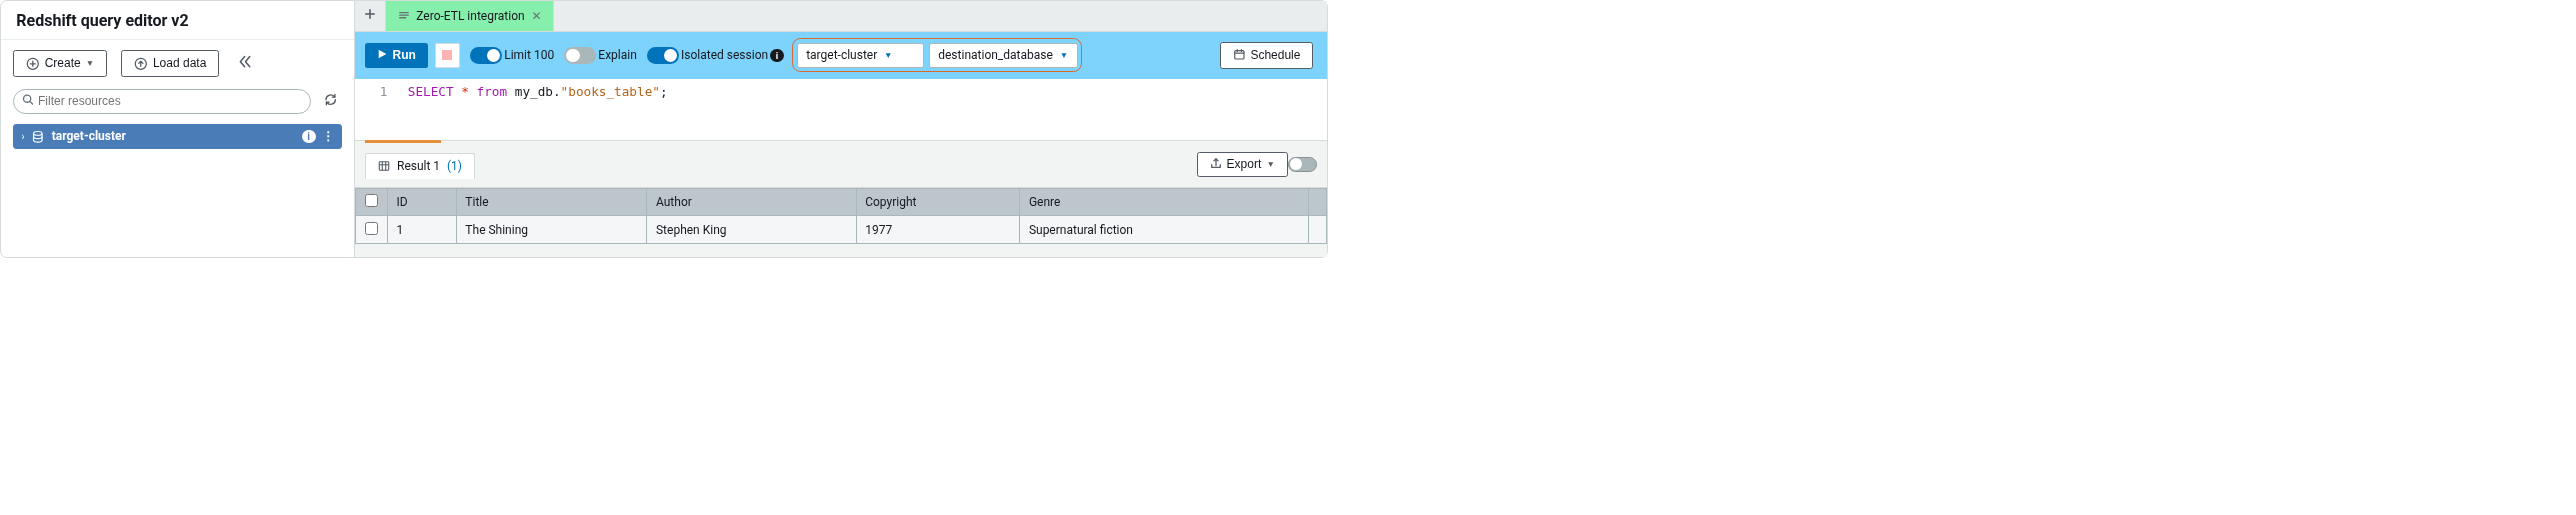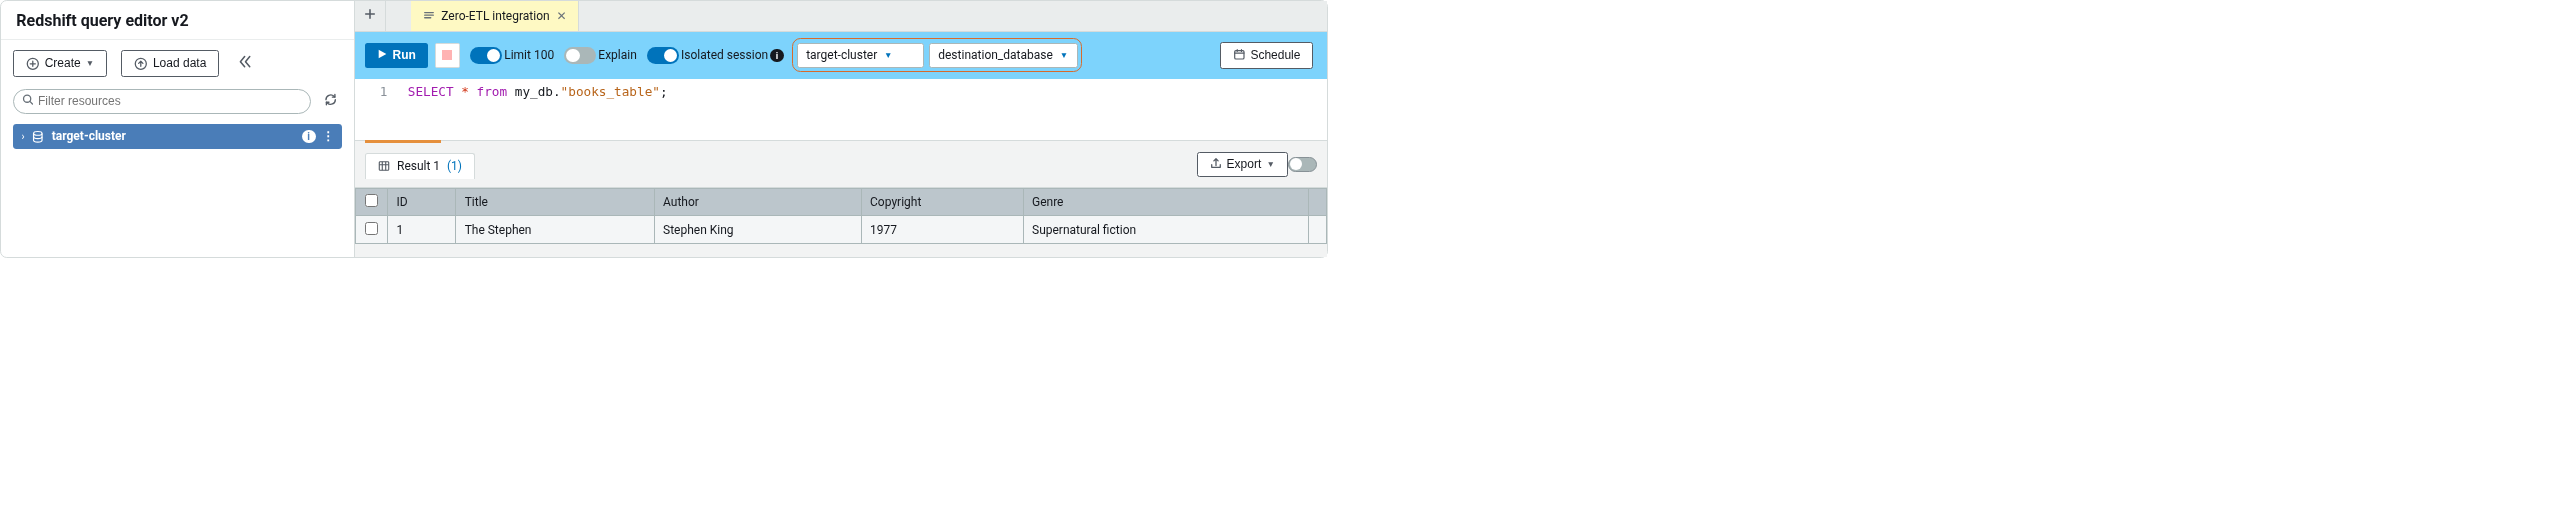--- a/index.html
+++ b/index.html
@@ -52,22 +52,22 @@
   .node .kebab { font-weight:700; letter-spacing:-0.8px; }
 
   
   .main { flex:1; display:flex; flex-direction:column; background:#f2f3f3; }
   .tabbar { display:flex; align-items:stretch; background:#eaeded; border-bottom:0.8px solid #d5dbdb; height:30.5px; }
   .tab-add {
     width:30.5px; display:flex; align-items:center; justify-content:center;
     color:#545b64; cursor:pointer; border-right:0.8px solid #d5dbdb;
   }
   .tab {
-    display:flex; align-items:center; gap:6.8px; background:#fef9c3; padding:0 12px;
-    border-right:0.8px solid #d5dbdb; cursor:pointer; font-size:12px;margin-left:25px;
+    display:flex; align-items:center; gap:6.8px; background:#86efac; padding:0 12px;
+    border-right:0.8px solid #d5dbdb; cursor:pointer; font-size:12px;
   }
   .tab .tab-icon { display:inline-flex; }
   .tab .close { color:#687078; cursor:pointer; font-size:12px; }
 
   .toolbar {
     display:flex; align-items:center; gap:6.8px; padding:6.8px 10.2px;
     background:#7dd3fc;
   }
   .run-btn {
     display:inline-flex; align-items:center; gap:5.1px;
@@ -368,21 +368,21 @@
           <th>Genre</th>
           <th style="width:17px"></th>
         </tr>
       </thead>
       <tbody>
         <tr>
           <td class="cbcell">
             <input type="checkbox" style="">
           </td>
           <td>1</td>
-          <td>The Stephen</td>
+          <td>The Shining</td>
           <td>Stephen King</td>
           <td>1977</td>
           <td>Supernatural fiction</td>
           <td></td>
         </tr>
       </tbody>
     </table>
   </section>
 </div>
 

